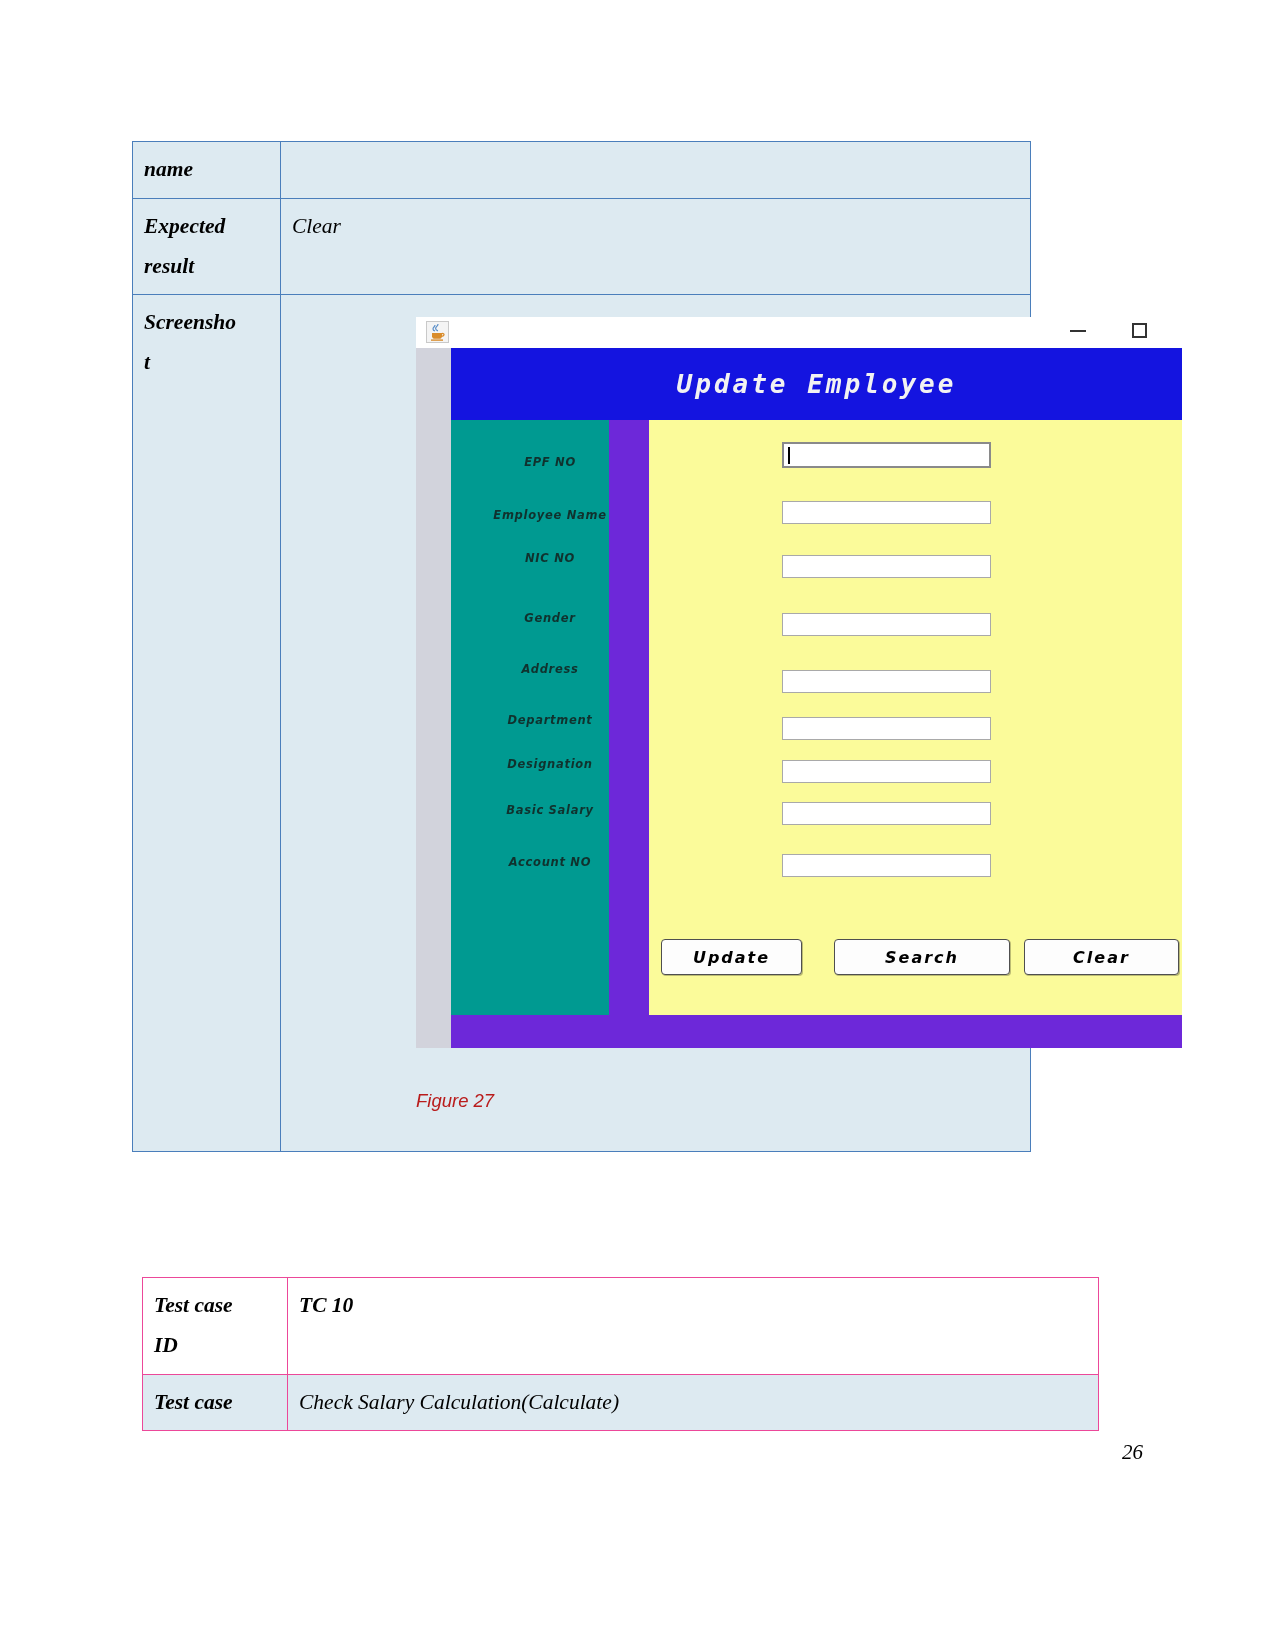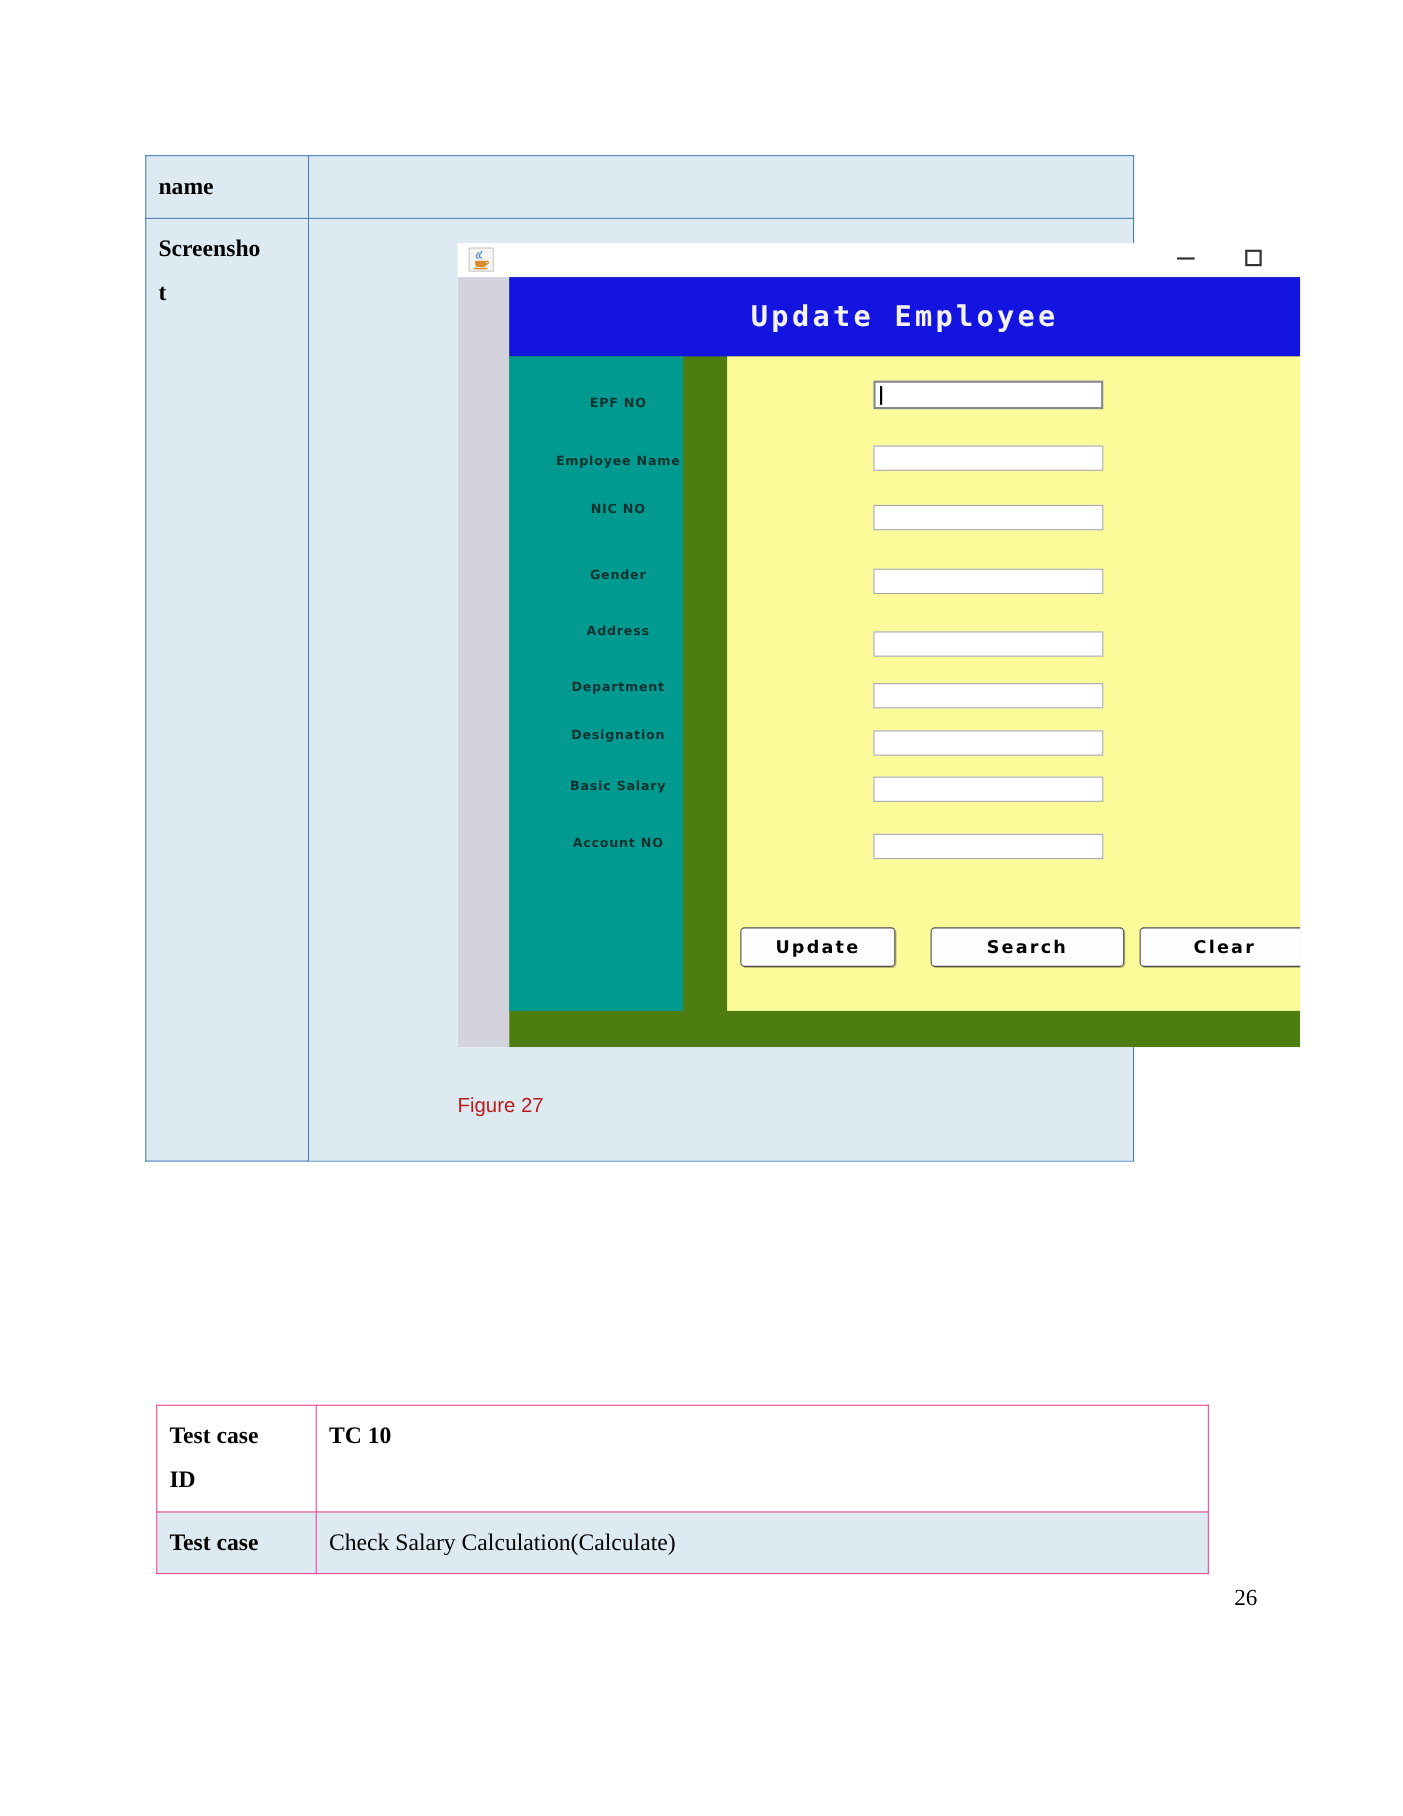--- a/index.html
+++ b/index.html
@@ -14,20 +14,21 @@
     position: relative;
     overflow: hidden;
   }
 
   
   .page {
     position: absolute;
     left: 0; top: 0;
     width: 1275px;
     height: 1651px;
+    font-style: italic;
   }
 
   
   .tc-table {
     position: absolute;
     left: 132px;
     top: 141px;
     width: 899px;
     border-collapse: collapse;
     table-layout: fixed;
@@ -108,22 +109,21 @@
     left: 0; top: 31px;
     width: 100%;
     height: 700px;
     background: #d2d3dc;
   }
 
   .jwin-content {
     position: absolute;
     left: 35px; top: 0;
     right: 0; bottom: 0;
-    background: #4d7c0f;
-    margin-left: 12px;
+    background: #6d28d9;
   }
 
   .j-header {
     position: absolute;
     left: 0; top: 0;
     width: 100%;
     height: 72px;
     background: #1414e0;
     display: flex;
     align-items: center;
@@ -255,20 +255,27 @@
 </head>
 <body>
 
 <div class="page">
 
   <table class="tc-table">
     <tbody>
         <tr class="row-shade">
       <td class="lbl">name</td>
       <td></td>
+    </tr>
+    <tr class="row-shade">
+      <td class="lbl">
+        <div>Expected</div>
+        <div>result</div>
+      </td>
+      <td class="cell-pad-tall">Clear</td>
     </tr>
     <tr class="row-shade">
       <td class="lbl">
         <div>Screensho</div>
         <div>t</div>
       </td>
       <td class="shot-cell">
         <div class="shot-inner">
 
           <div class="jwin">

